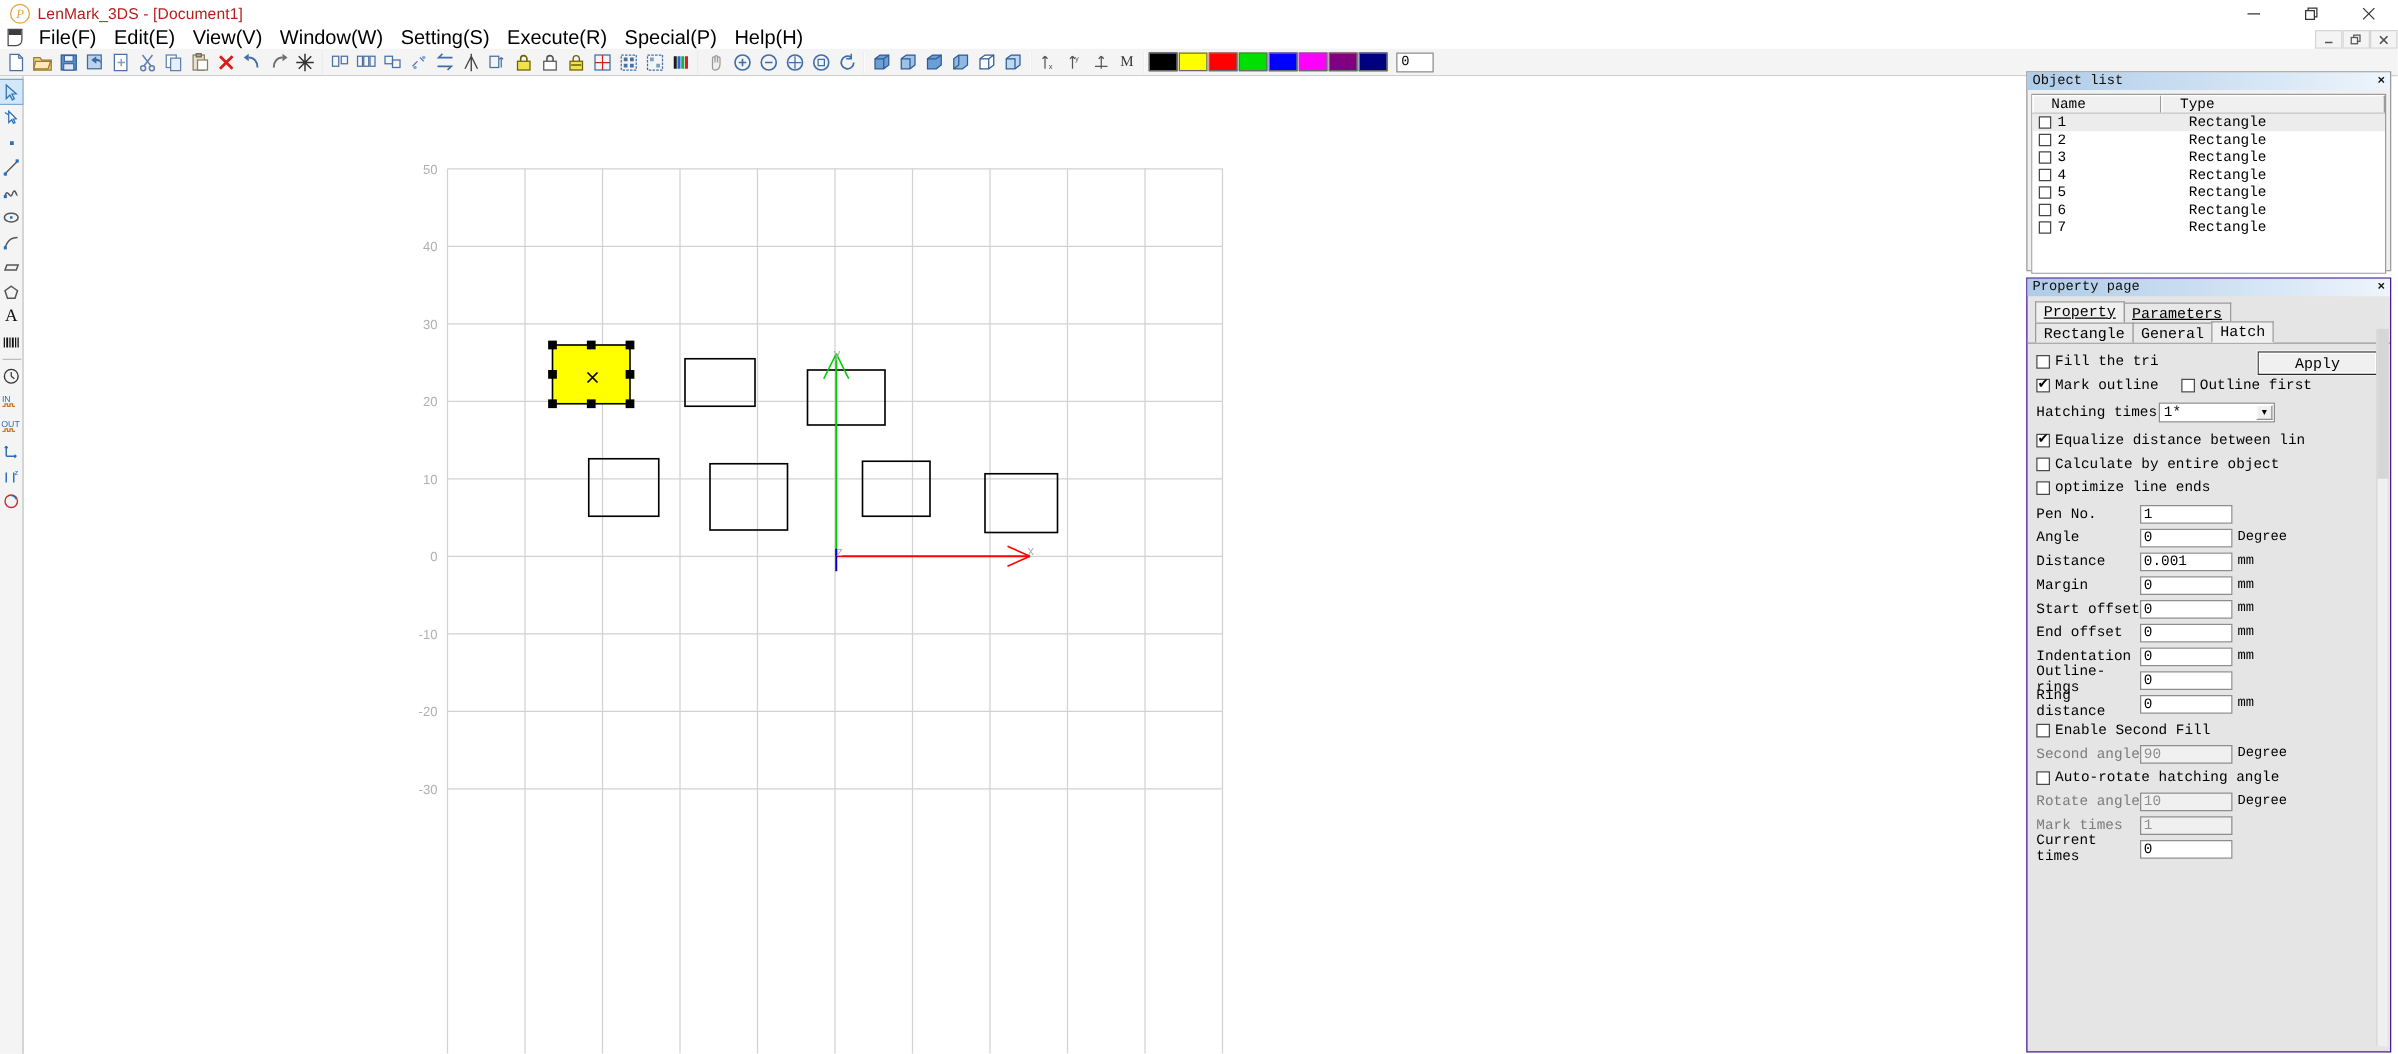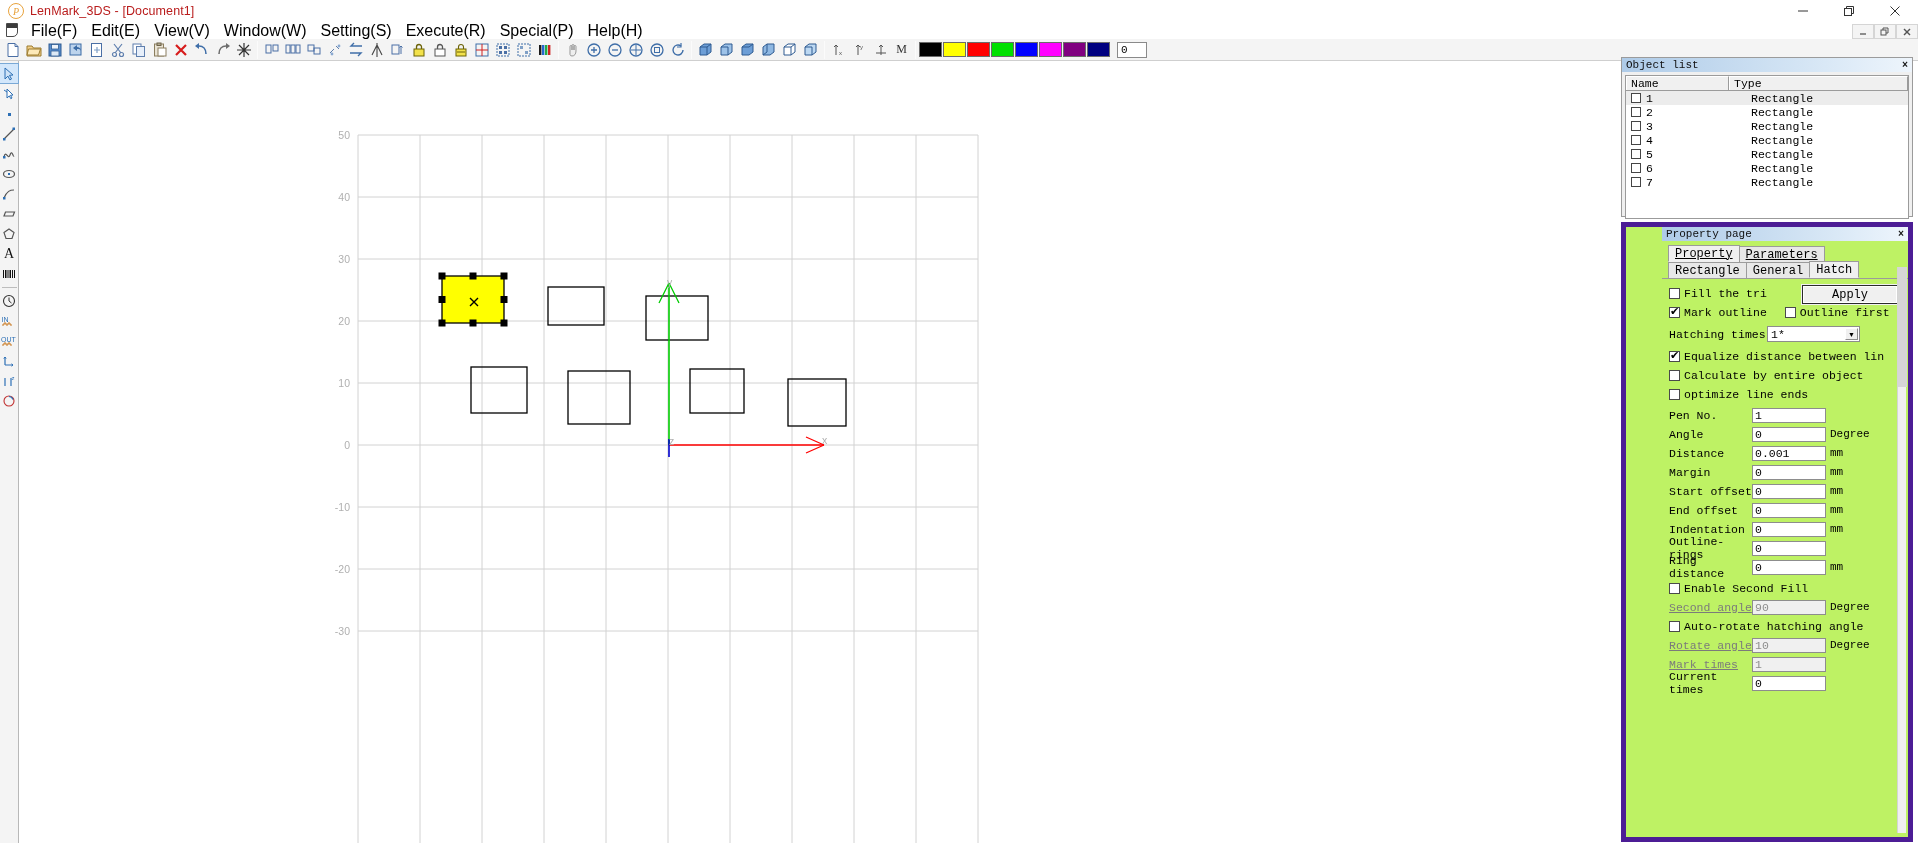--- a/index.html
+++ b/index.html
@@ -96,40 +96,40 @@
   }
   #canvas-svg { display: block; }
 
   
   #object-list-panel {
     position: absolute; left: 1621px; top: 57px; width: 292px; height: 160px;
     background: #f0f0f0; border: 1px solid #9b9b9b;
   }
   #property-panel {
     position: absolute; left: 1621px; top: 222px; width: 292px; height: 620px;
-    background: #bef264; border: 5px solid #4c1d95; padding-left: 36px;
+    background: #e5e5e5; border: 1px solid #4c1d95;
   }
   .dock-caption {
     height: 14px;
     background: linear-gradient(to right, #aecbe8, #d9e8f6 70%, #eef5fc);
     display: flex; align-items: center; padding-left: 4px;
     font-size: 11px; color: #101010;
     font-family: "Liberation Mono", monospace;
   }
   .dock-close {
     margin-left: auto; margin-right: 4px; font-size: 10px; font-weight: bold; color: #111;
   }
   #obj-header {
     display: flex; height: 15px; background: #f0f0f0;
     border-bottom: 1px solid #9b9b9b;
   }
   .obj-col {
     font-size: 11.5px; font-family: "Liberation Mono", monospace;
     border-right: 1px solid #9b9b9b; border-top: 1px solid #fff; border-left: 1px solid #fff;
-    display: flex; align-items: center; padding-left: 4px; background: #f0f0f0;
+    display: flex; align-items: center; padding-left: 14px; background: #f0f0f0;
   }
   #obj-body { background: #fff; height: 127px; position: relative; }
   .obj-row { display: flex; height: 14px; align-items: center; font-size: 11.5px;
              font-family: "Liberation Mono", monospace; }
   .obj-row.sel { background: #ececec; }
   .obj-cb {
     width: 10px; height: 10px; border: 1px solid #454545; background: #fff;
     margin-left: 5px; margin-right: 5px; flex: 0 0 auto;
   }
   .obj-name { width: 103px; }
@@ -147,21 +147,21 @@
   .tab.active { background: #f0f0f0; font-weight: normal; height: 17px; border-bottom: 1px solid #f0f0f0;}
   .tab.inactive { background: #e8e8e8; }
   .tabrow2 { display: flex; height: 17px; padding-left: 6px; align-items: flex-end;
              border-bottom: 1px solid #9b9b9b; margin-bottom: 6px;}
 
   .prop-body { padding: 0 7px 0 7px; position: relative; }
   .row { display: flex; align-items: center; margin-bottom: 3px; height: 16px; }
   .lbl {
     font-size: 11.5px; font-family: "Liberation Mono", monospace; color: #000;
   }
-  .lbl.dim { color: #7b7b7b; text-decoration: underline; }
+  .lbl.dim { color: #7b7b7b; }
   .cb {
     width: 11px; height: 11px; border: 1px solid #4a4a4a; background: #fff;
     margin-right: 4px; flex: 0 0 auto; position: relative;
   }
   .cb.checked::after {
     content: "✔"; position: absolute; left: 0px; top: -3px;
     font-size: 11px; color: #000; line-height: 13px;
   }
   .txt {
     border: 1px solid #8d8d8d; background: #fff; height: 15px;

